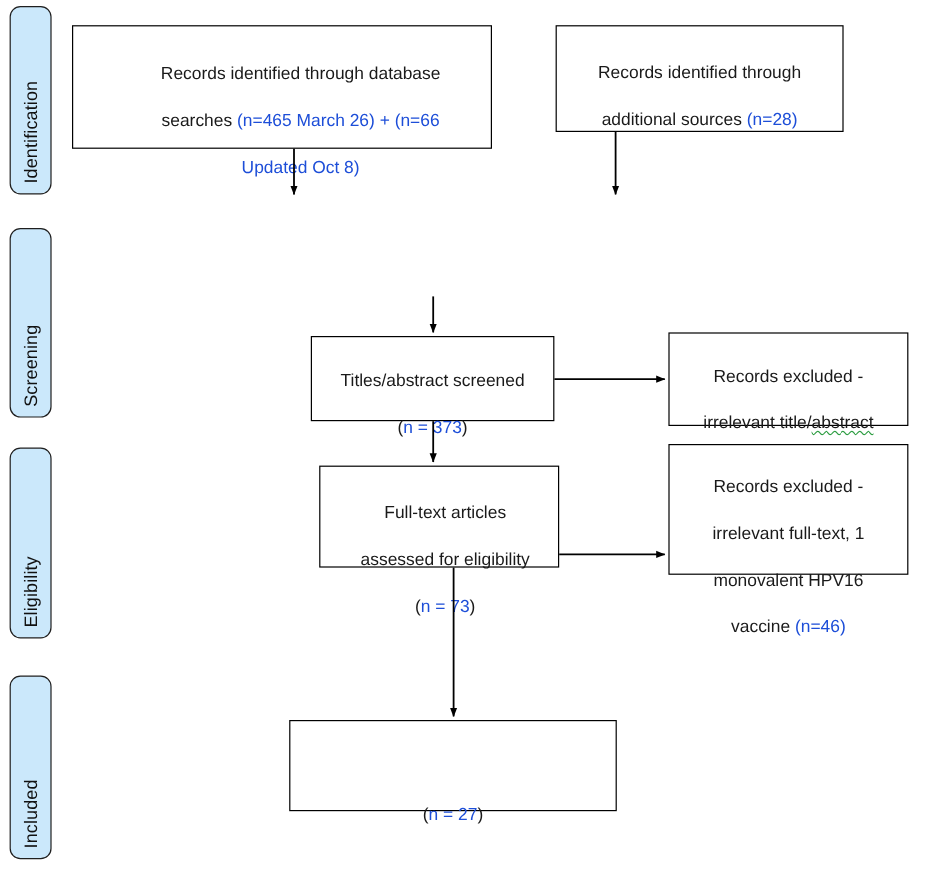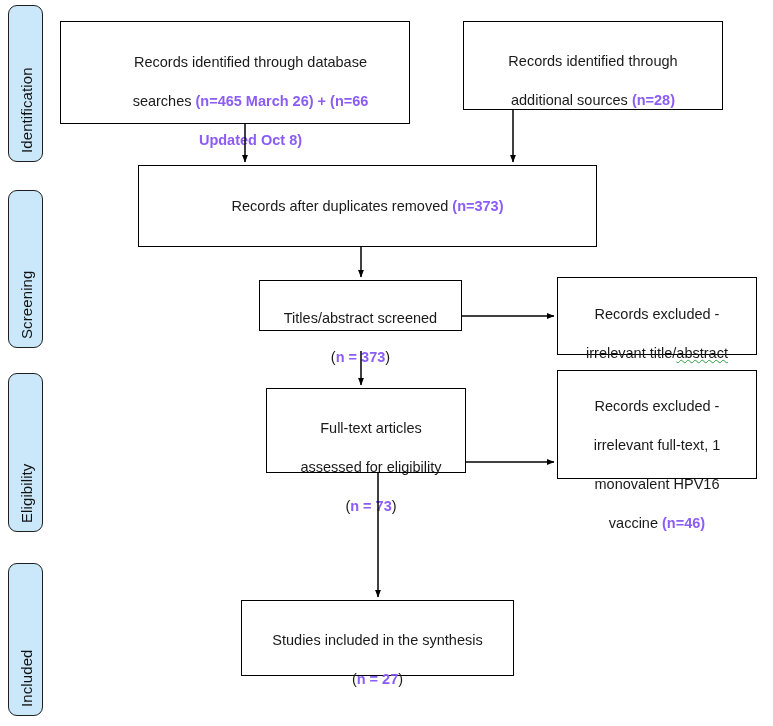--- a/index.html
+++ b/index.html
@@ -48,21 +48,21 @@
   }
   .flow-box .box-text {
     text-align: center;
     font-size: 14.5px;
     color: #1a1a1a;
     line-height: 1.34;
     padding: 0 6px;
     white-space: pre-line;
   }
   .flow-box.align-top .box-text { align-self: flex-start; }
-  .box-text b { font-weight: bold; color: #8b5cf6; }
+  .box-text b { font-weight: normal; color: #1d4ed8; }
   .spellcheck {
     text-decoration: underline;
     text-decoration-color: #2f9e44;
     text-decoration-style: wavy;
     text-decoration-thickness: 1px;
   }
   
   .connector {
     position: absolute;
     pointer-events: none;
@@ -91,34 +91,29 @@
   </div>
 
   <div class="flow-box align-top" style="left:60px; top:21px; width:350px; height:103px;padding-left:31px;">
     <div class="box-text" style="padding-top:12px;">
       <span>Records identified through database</span><br>
       <span>searches </span><b>(n=465 March 26) + (n=66</b><br>
       <b>Updated Oct 8)</b>
     </div>
   </div>
 
-  <div class="flow-box align-top" style="left:463px; top:21px; width:260px; height:89px;">
+  <div class="flow-box align-top" style="left:463px; top:21px; width:240px; height:89px;">
     <div class="box-text" style="padding-top:11px;">
       <span>Records identified through</span><br>
       <span>additional sources </span><b>(n=28)</b>
     </div>
   </div>
 
-  <div class="flow-box align-top" style="left:138px; top:165px; width:459px; height:82px;">
-    <div class="box-text" style="padding-top:12px;">
-      <span>Records after duplicates removed </span><b>(n=373)</b>
-    </div>
-  </div>
 
-  <div class="flow-box align-top" style="left:259px; top:280px; width:203px; height:51px;">
+  <div class="flow-box align-top" style="left:259px; top:280px; width:203px; height:71px;">
     <div class="box-text" style="padding-top:9px;">
       <span>Titles/abstract  screened</span><br>
       <span>(</span><b>n = 373</b><span>)</span>
     </div>
   </div>
 
   <div class="flow-box align-top" style="left:557px; top:277px; width:200px; height:78px;">
     <div class="box-text" style="padding-top:8px;">
       <span>Records excluded -</span><br>
       <span>irrelevant title/</span><span class="spellcheck">abstract</span><br>
@@ -138,21 +133,21 @@
     <div class="box-text" style="padding-top:7px;">
       <span>Records excluded -</span><br>
       <span>irrelevant full-text, 1</span><br>
       <span>monovalent HPV16</span><br>
       <span>vaccine </span><b>(n=46)</b>
     </div>
   </div>
 
   <div class="flow-box align-top" style="left:241px; top:600px; width:273px; height:76px;">
     <div class="box-text" style="padding-top:11px;">
-      <span>Studies included in the synthesis</span><br>
+      <br>
       <span>(</span><b>n = 27</b><span>)</span>
     </div>
   </div>
 
   <div class="connector" style="left:0; top:0; width:773px; height:726px;">
     <svg width="773" height="726" viewBox="0 0 773 726">
       <defs>
         <marker id="arrowhead" markerWidth="9" markerHeight="9" refX="7.2" refY="3.6" orient="auto" markerUnits="userSpaceOnUse">
           <path d="M0,0.6 L7.6,3.6 L0,6.6 z" fill="#000000"></path>
         </marker>

